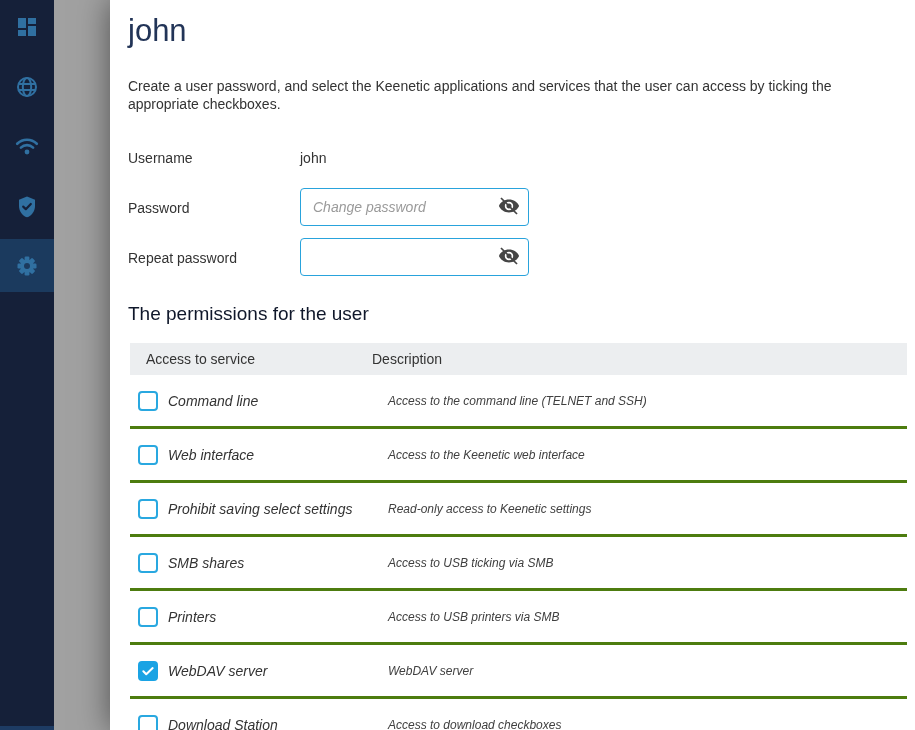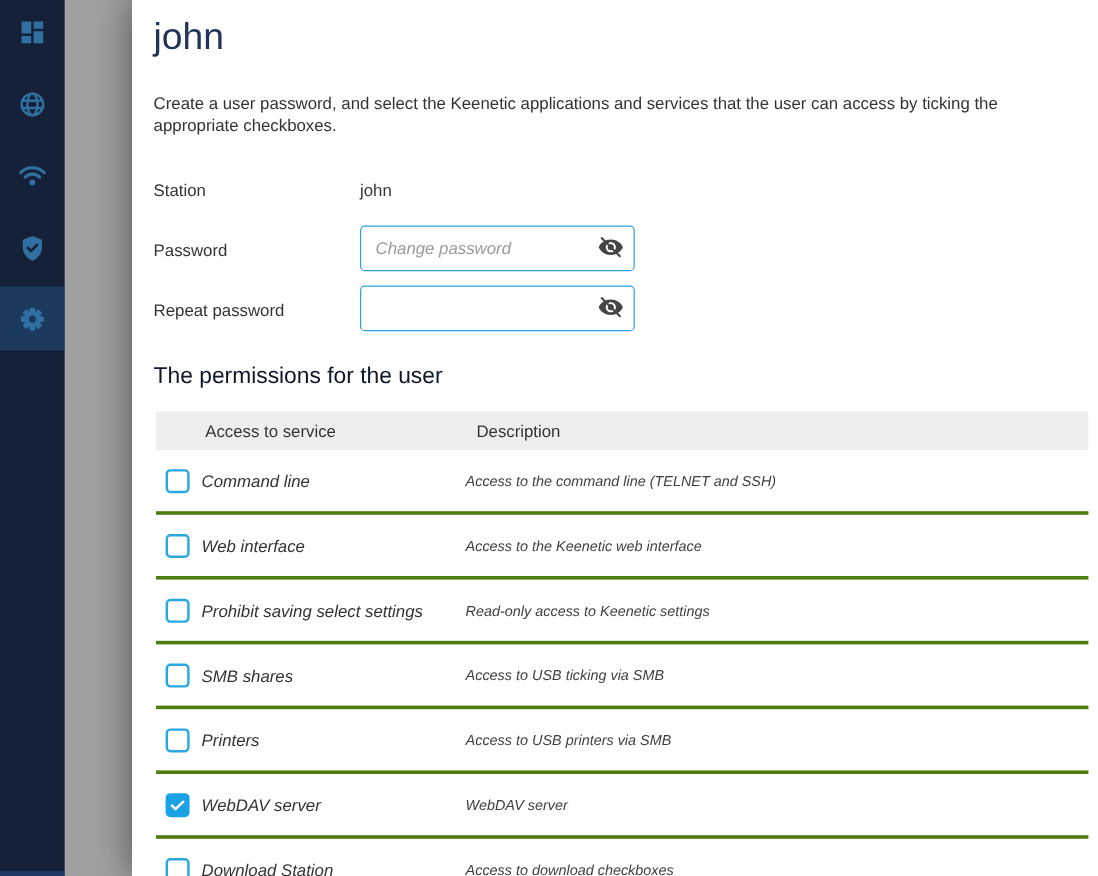--- a/index.html
+++ b/index.html
@@ -34,21 +34,21 @@
   .m-desc{left:18px;top:77px;width:778px;font-size:14px;line-height:18px;color:#333;}
   .f-label{font-size:14px;color:#333;white-space:nowrap;}
   .f-value{font-size:14px;color:#333;white-space:nowrap;}
   .f-input{left:190px;width:229px;height:38px;border:1px solid #29a3dc;border-radius:4px;box-sizing:border-box;background:#fff;display:flex;align-items:center;}
   .f-input input{flex:1;border:none;outline:none;background:transparent;padding:0 4px 0 12px;font-size:14px;color:#333;font-family:"Liberation Sans",sans-serif;min-width:0;}
   .f-input input::placeholder{font-style:italic;color:#9a9a9a;}
   .eye-btn{width:30px;height:30px;border:none;background:transparent;padding:0;margin-right:4px;display:flex;align-items:center;justify-content:center;cursor:pointer;}
   .m-h2{left:18px;top:303px;font-size:19px;font-weight:400;color:#0f172a;white-space:nowrap;}
 
   .perm-table{position:absolute;left:20px;top:343px;width:777px;}
-  .perm-head{height:32px;background:#eceef0;display:flex;align-items:center;font-size:14px;color:#333;padding-left:25px;}
+  .perm-head{height:32px;background:#eceef0;display:flex;align-items:center;font-size:14px;color:#333;}
   .perm-head .c1{padding-left:16px;width:242px;box-sizing:border-box;}
   .perm-row{height:51px;display:flex;align-items:center;border-bottom:3px solid #4d7c0f;font-style:italic;}
   .perm-row .cbwrap{width:38px;padding-left:8px;box-sizing:border-box;display:flex;align-items:center;}
   .perm-cb{width:20px;height:20px;border:2px solid #29a8e0;border-radius:4px;background:#fff;box-sizing:border-box;display:flex;align-items:center;justify-content:center;cursor:pointer;}
   .perm-cb svg{display:none;}
   .perm-cb.checked{background:#1aa3e4;border-color:#1aa3e4;}
   .perm-cb.checked svg{display:block;}
   .perm-label{width:220px;font-size:14px;color:#333;}
   .perm-desc{font-size:12px;color:#404040;}
 </style>
@@ -124,21 +124,21 @@
     <div class="abs pg-text" style="left:25px;top:655px;">TELN</div>
     <div class="abs pg-text" style="left:25px;top:705px;">SSH p</div>
   </div>
 
   <div class="overlay"></div>
 
   <div class="modal">
     <div class="abs m-title">john</div>
     <div class="abs m-desc">Create a user password, and select the Keenetic applications and services that the user can access by ticking the appropriate checkboxes.</div>
 
-    <div class="abs f-label" style="left:18px;top:150px;">Station</div>
+    <div class="abs f-label" style="left:18px;top:150px;">Username</div>
     <div class="abs f-value" style="left:190px;top:150px;">john</div>
 
     <div class="abs f-label" style="left:18px;top:200px;">Password</div>
     <div class="abs f-input" style="top:188px;">
       <input type="text" value="" placeholder="Change password" style="">
       <button class="eye-btn">
         <span>
           <svg width="22" height="22" viewBox="0 0 24 24">
             <path fill="#454545" fill-rule="evenodd" d="M12 5c-5 0-9.3 2.9-11 7 1.7 4.1 6 7 11 7s9.3-2.9 11-7c-1.7-4.1-6-7-11-7zm0 11.6c-2.6 0-4.6-2-4.6-4.6S9.4 7.4 12 7.4s4.6 2 4.6 4.6-2 4.6-4.6 4.6zm0-7.4c-1.6 0-2.8 1.2-2.8 2.8s1.2 2.8 2.8 2.8 2.8-1.2 2.8-2.8-1.2-2.8-2.8-2.8z"></path>
             <path fill="#454545" d="M3.9 2.6 2.6 3.9l17.5 17.5 1.3-1.3z"></path>

